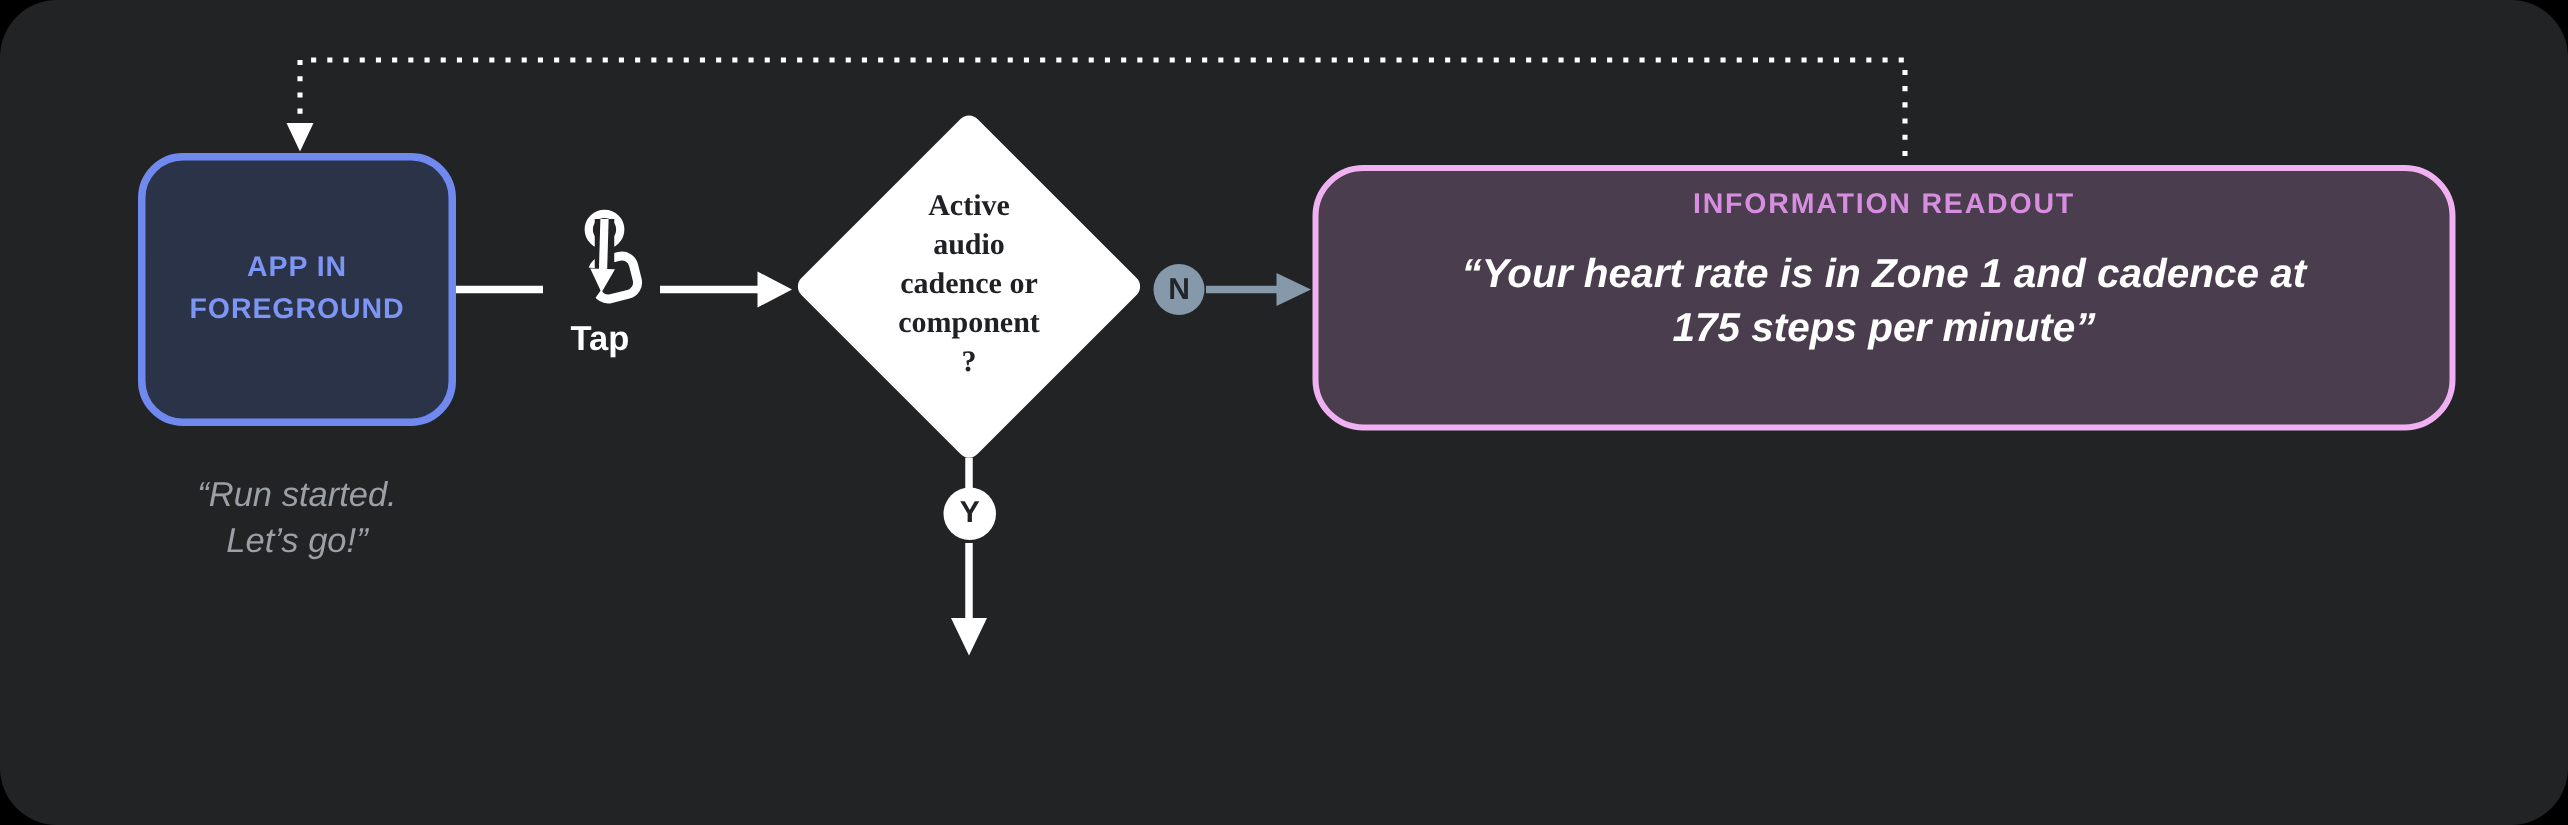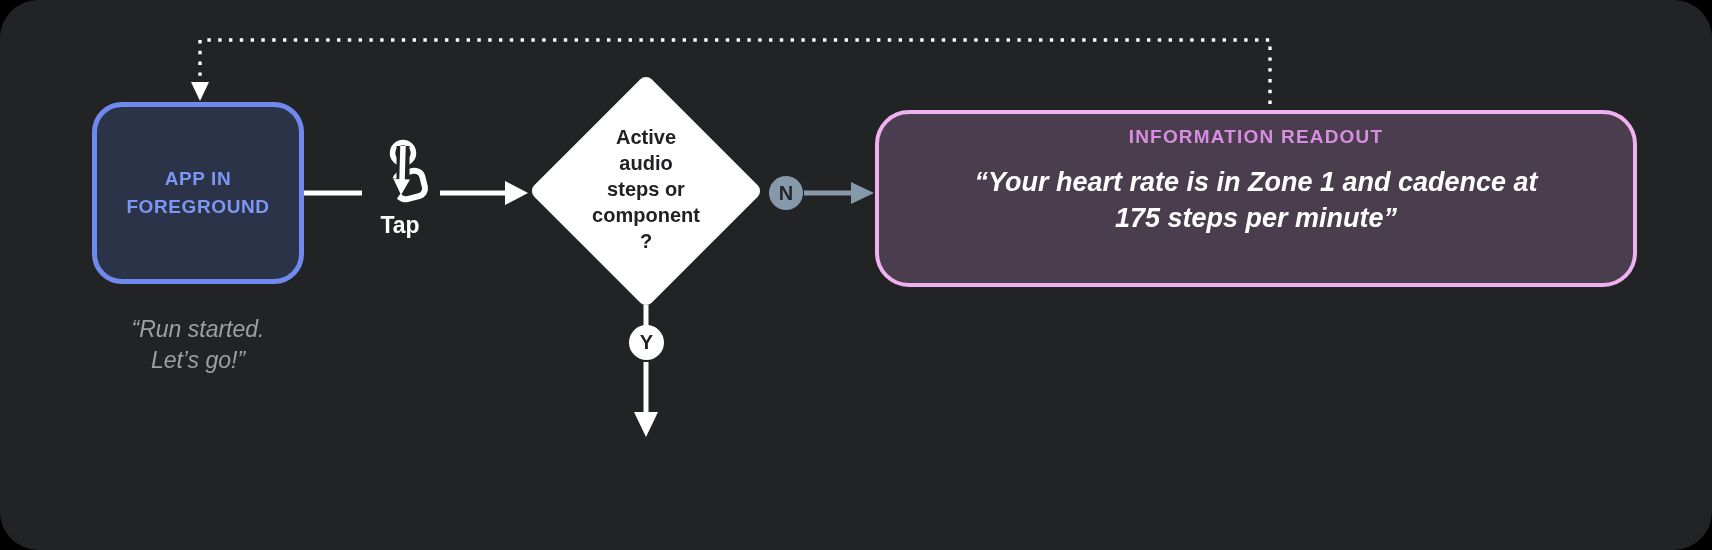--- a/index.html
+++ b/index.html
@@ -15,21 +15,21 @@
 
   .caption{left:78px;top:314px;width:240px;text-align:center;color:#9aa0a6;font-style:italic;
            font-size:23px;line-height:31px;}
 
   
   .tap-label{left:360px;top:212px;width:80px;text-align:center;color:#fff;font-weight:bold;font-size:23px;}
 
   
   .diamond{left:563px;top:108px;width:166px;height:166px;background:#fff;border-radius:8px;transform:rotate(45deg);}
   .diamond-text{left:546px;top:124px;width:200px;text-align:center;color:#202124;font-weight:bold;
-                font-size:20px;line-height:26px;}
+                font-size:20px;line-height:26px;font-family:Liberation Serif, serif;}
 
   
   .badge{width:34px;height:34px;border-radius:50%;display:flex;align-items:center;justify-content:center;
          font-weight:bold;font-size:20px;}
   .badge-n{left:769px;top:176px;background:#8599aa;color:#22262a;}
   .badge-y{left:629px;top:325px;background:#fff;color:#212427;width:35px;height:35px;}
 
   
   .readout{left:875px;top:110px;width:762px;height:177px;background:#4a3d4e;border:4.5px solid #efb1f1;
            border-radius:34px;box-sizing:border-box;display:flex;flex-direction:column;align-items:center;}
@@ -85,21 +85,21 @@
       <polygon points="22,40 44,42 30,62" fill="#212324"></polygon>
       <line x1="37" y1="8" x2="36" y2="43" stroke="#ffffff" stroke-width="5.5"></line>
       <polygon points="27.5,41 44,41.5 35,57" fill="#ffffff"></polygon>
     </svg>
     <div class="abs tap-label">Tap</div>
 
     <div class="abs diamond"></div>
     <div class="abs diamond-text">
       <span>Active</span><br>
       <span>audio</span><br>
-      <span>steps or</span><br>
+      <span>cadence or</span><br>
       <span>component</span><br>
       <span>?</span>
     </div>
 
     <div class="abs badge badge-n">N</div>
 
     <div class="abs badge badge-y">Y</div>
 
     <div class="abs readout">
       <div class="readout-title">INFORMATION READOUT</div>

